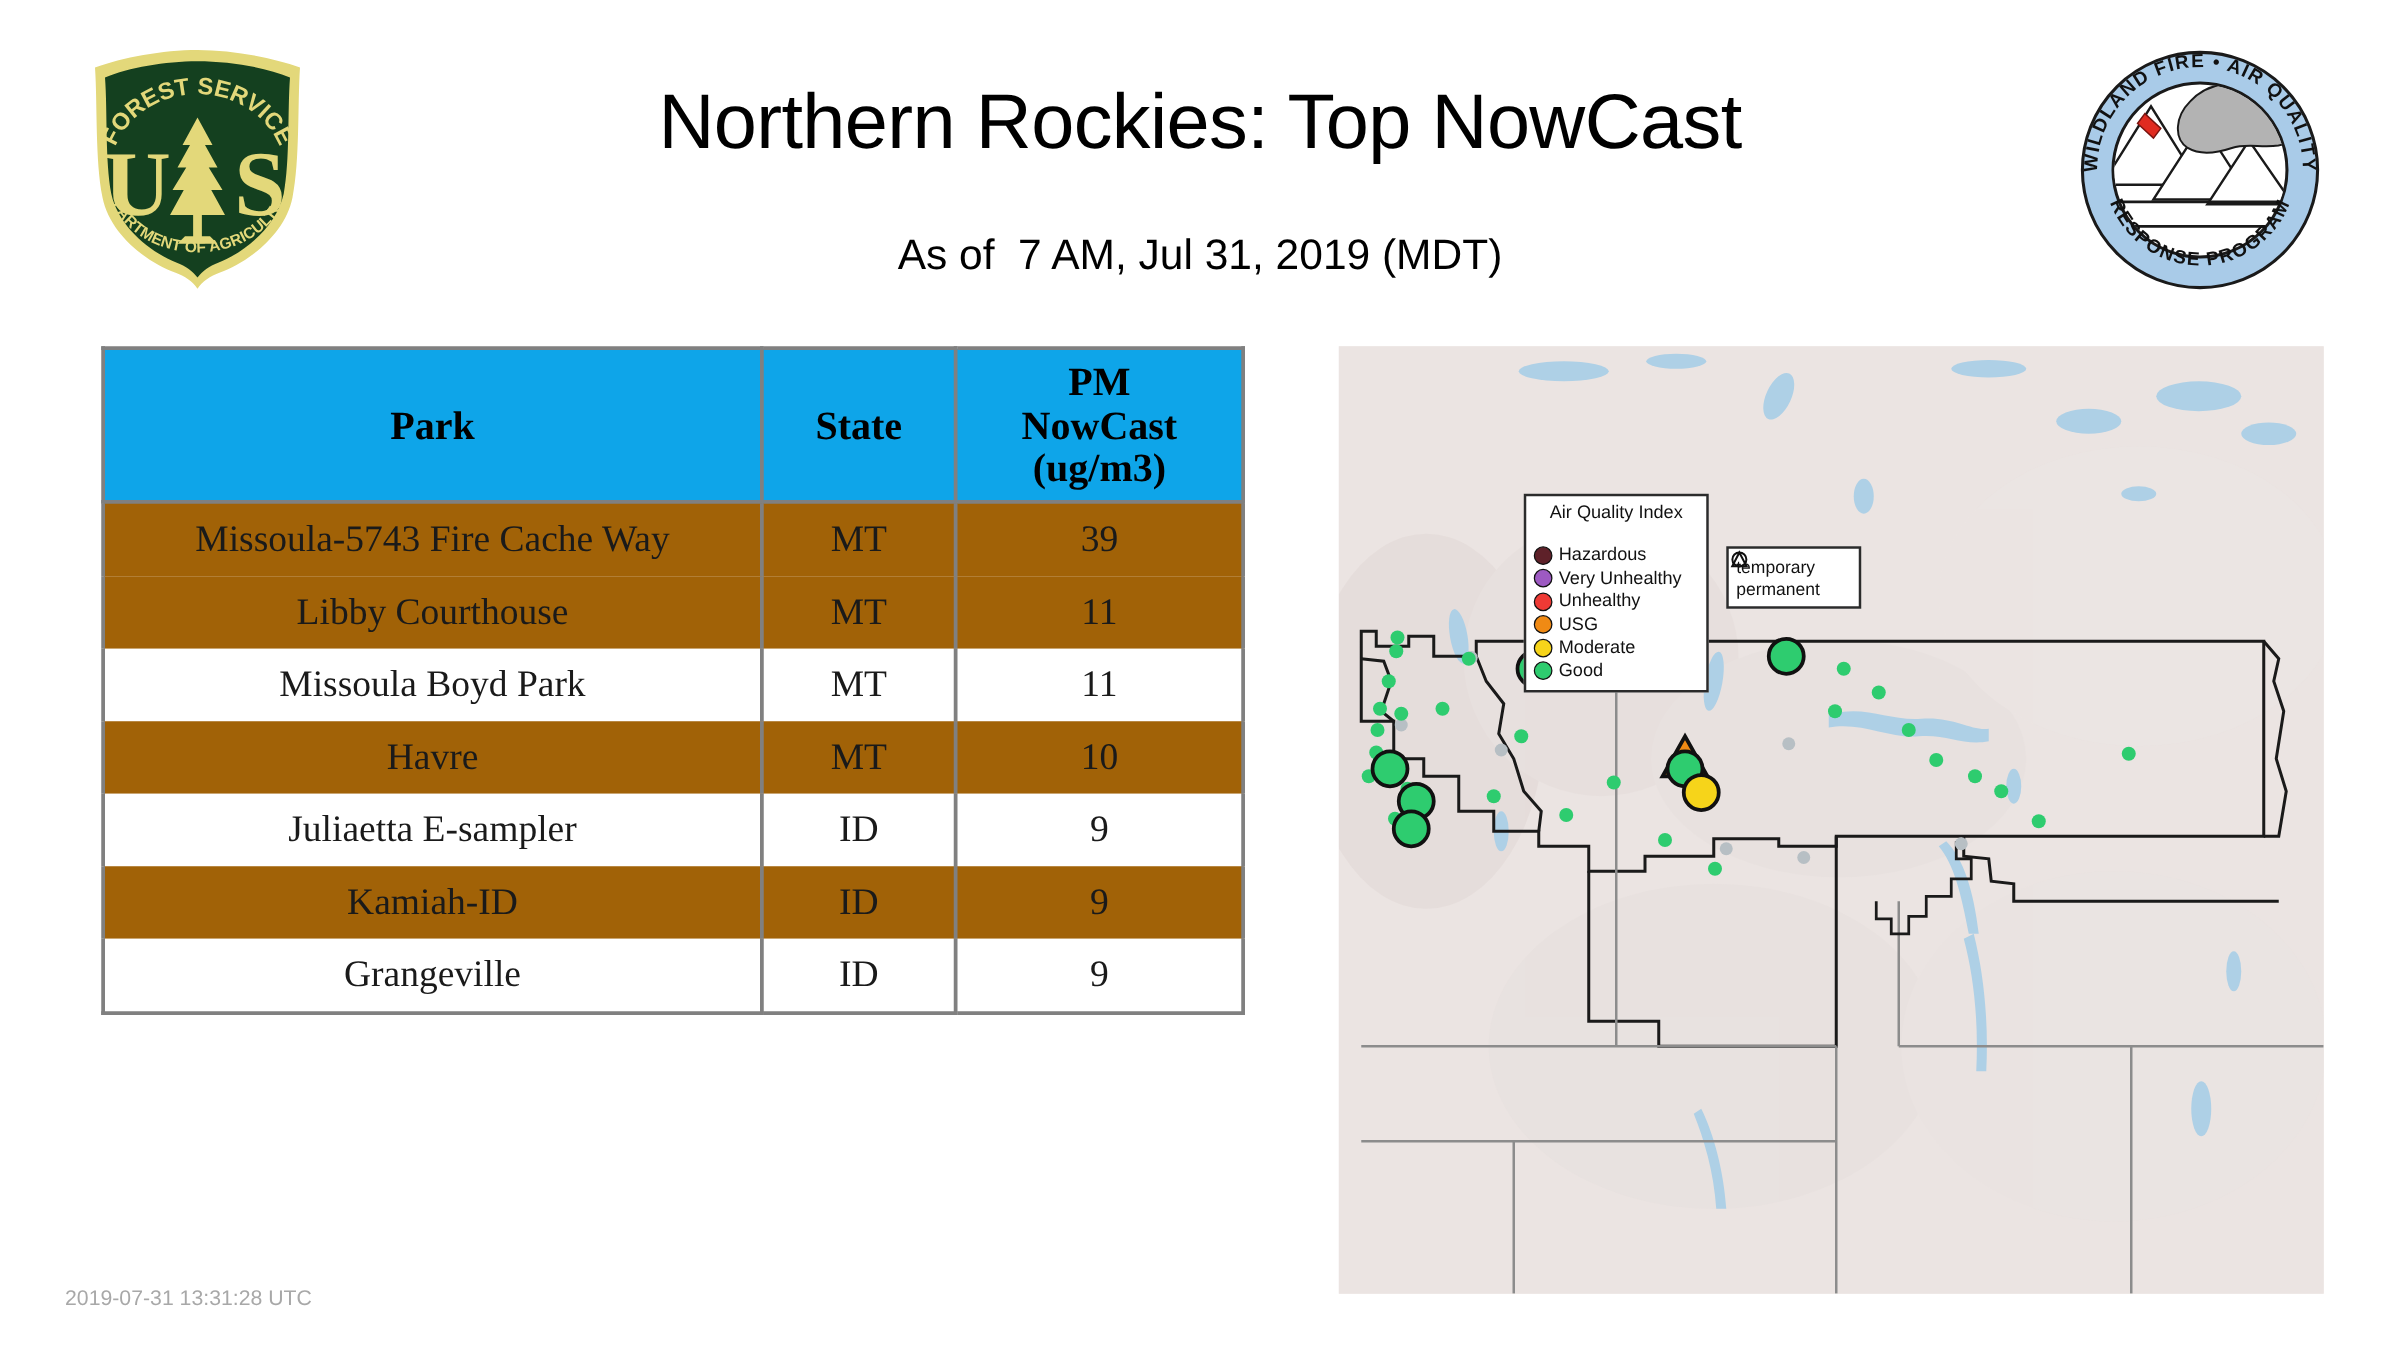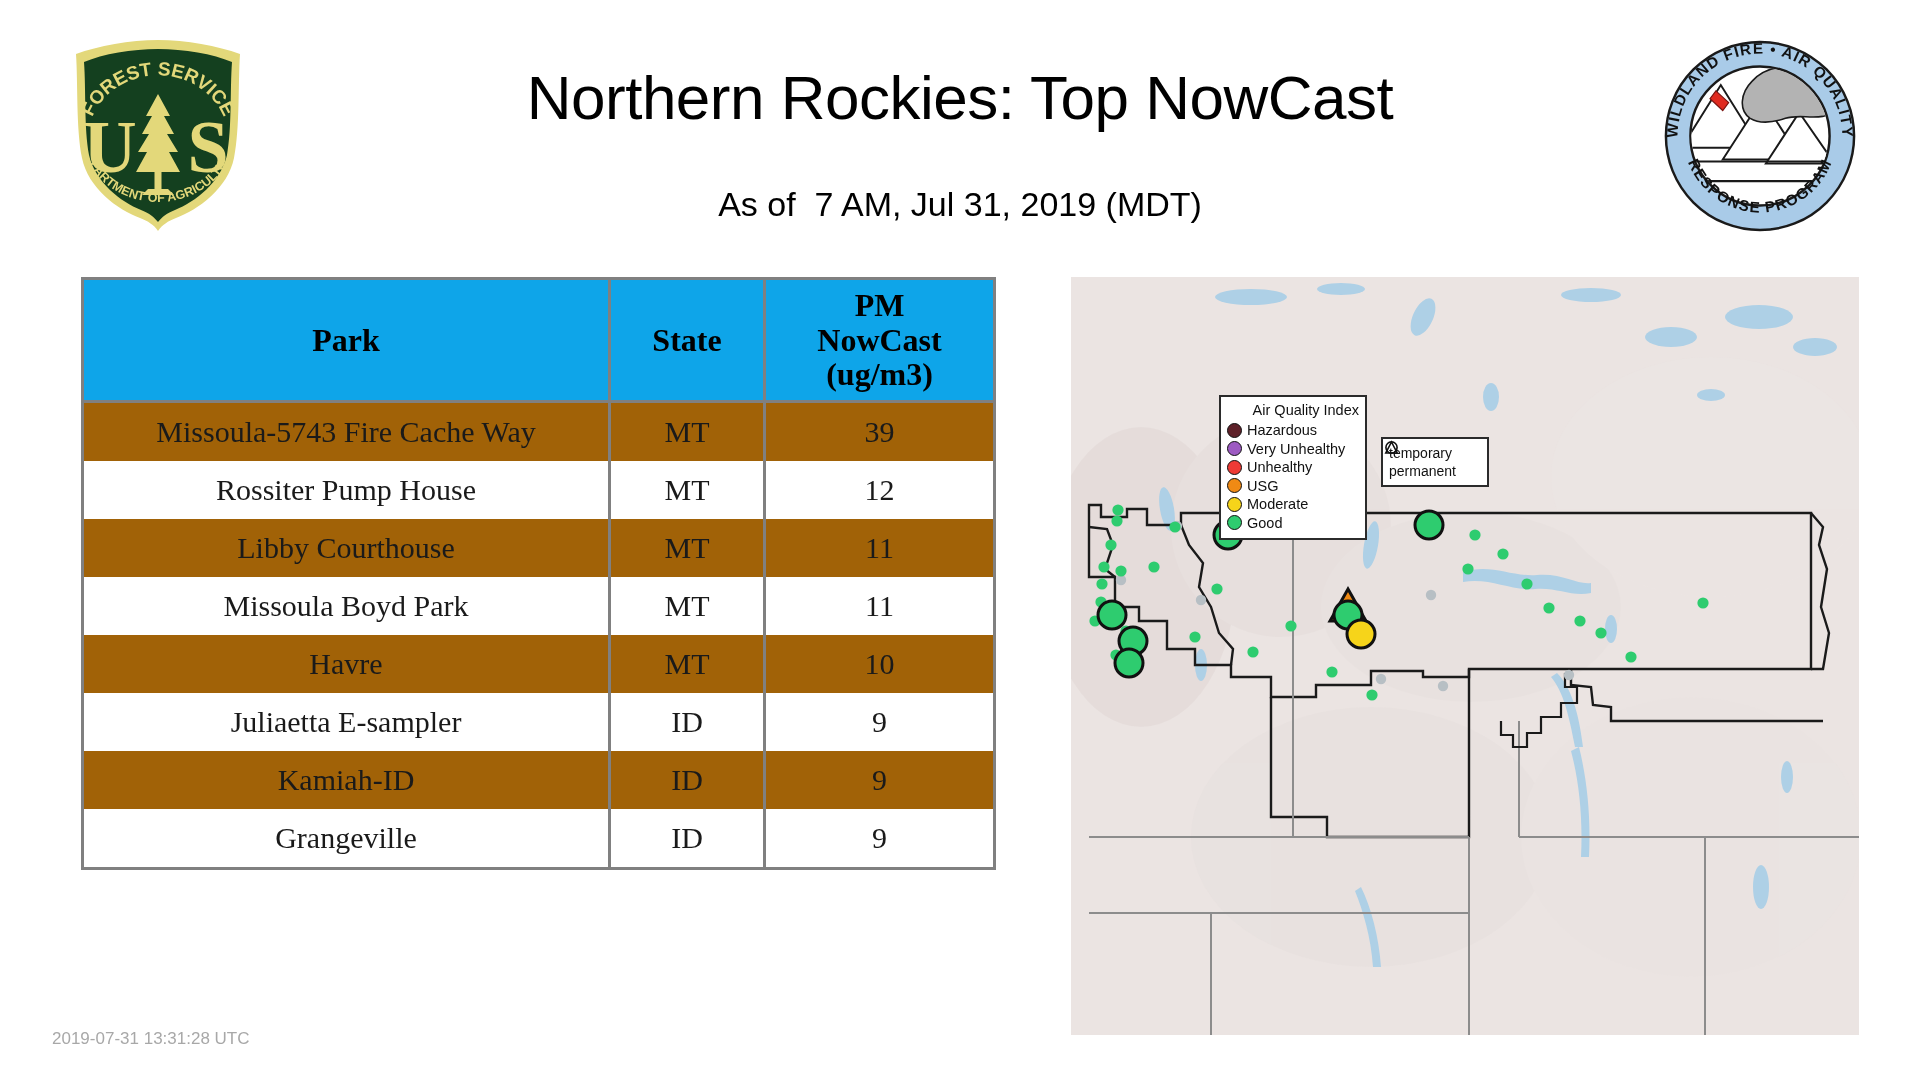--- a/index.html
+++ b/index.html
@@ -99,21 +99,21 @@
     border: 2px solid #2b2b2b;
     font-family: "Liberation Sans", sans-serif;
     color: #111;
   }
   #aqi-legend {
     left: 148px; top: 118px;
     width: 132px;
     padding: 5px 6px 6px 6px;
   }
   #aqi-legend .lg-title {
-    font-size: 14.5px; text-align: right; margin-bottom: 3px;
+    font-size: 14.5px; text-align: center; margin-bottom: 17px;
   }
   .lg-row { display: flex; align-items: center; height: 18.5px; }
   .lg-dot {
     width: 13px; height: 13px; border-radius: 50%;
     border: 1.6px solid #111; margin-right: 5px; flex: none;
   }
   .lg-label { font-size: 14.5px; line-height: 1; white-space: nowrap; }
 
   #marker-legend {
     left: 310px; top: 160px;
@@ -218,25 +218,20 @@
             <div>NowCast</div>
             <div>(ug/m3)</div>
           </th>
         </tr>
       </thead>
       <tbody id="table-body">
           <tr class="r-odd">
             <td>Missoula-5743 Fire Cache Way</td>
             <td>MT</td>
             <td>39</td>
-          </tr>
-          <tr class="r-even">
-            <td>Rossiter Pump House</td>
-            <td>MT</td>
-            <td>12</td>
           </tr>
           <tr class="r-odd">
             <td>Libby Courthouse</td>
             <td>MT</td>
             <td>11</td>
           </tr>
           <tr class="r-even">
             <td>Missoula Boyd Park</td>
             <td>MT</td>
             <td>11</td>

